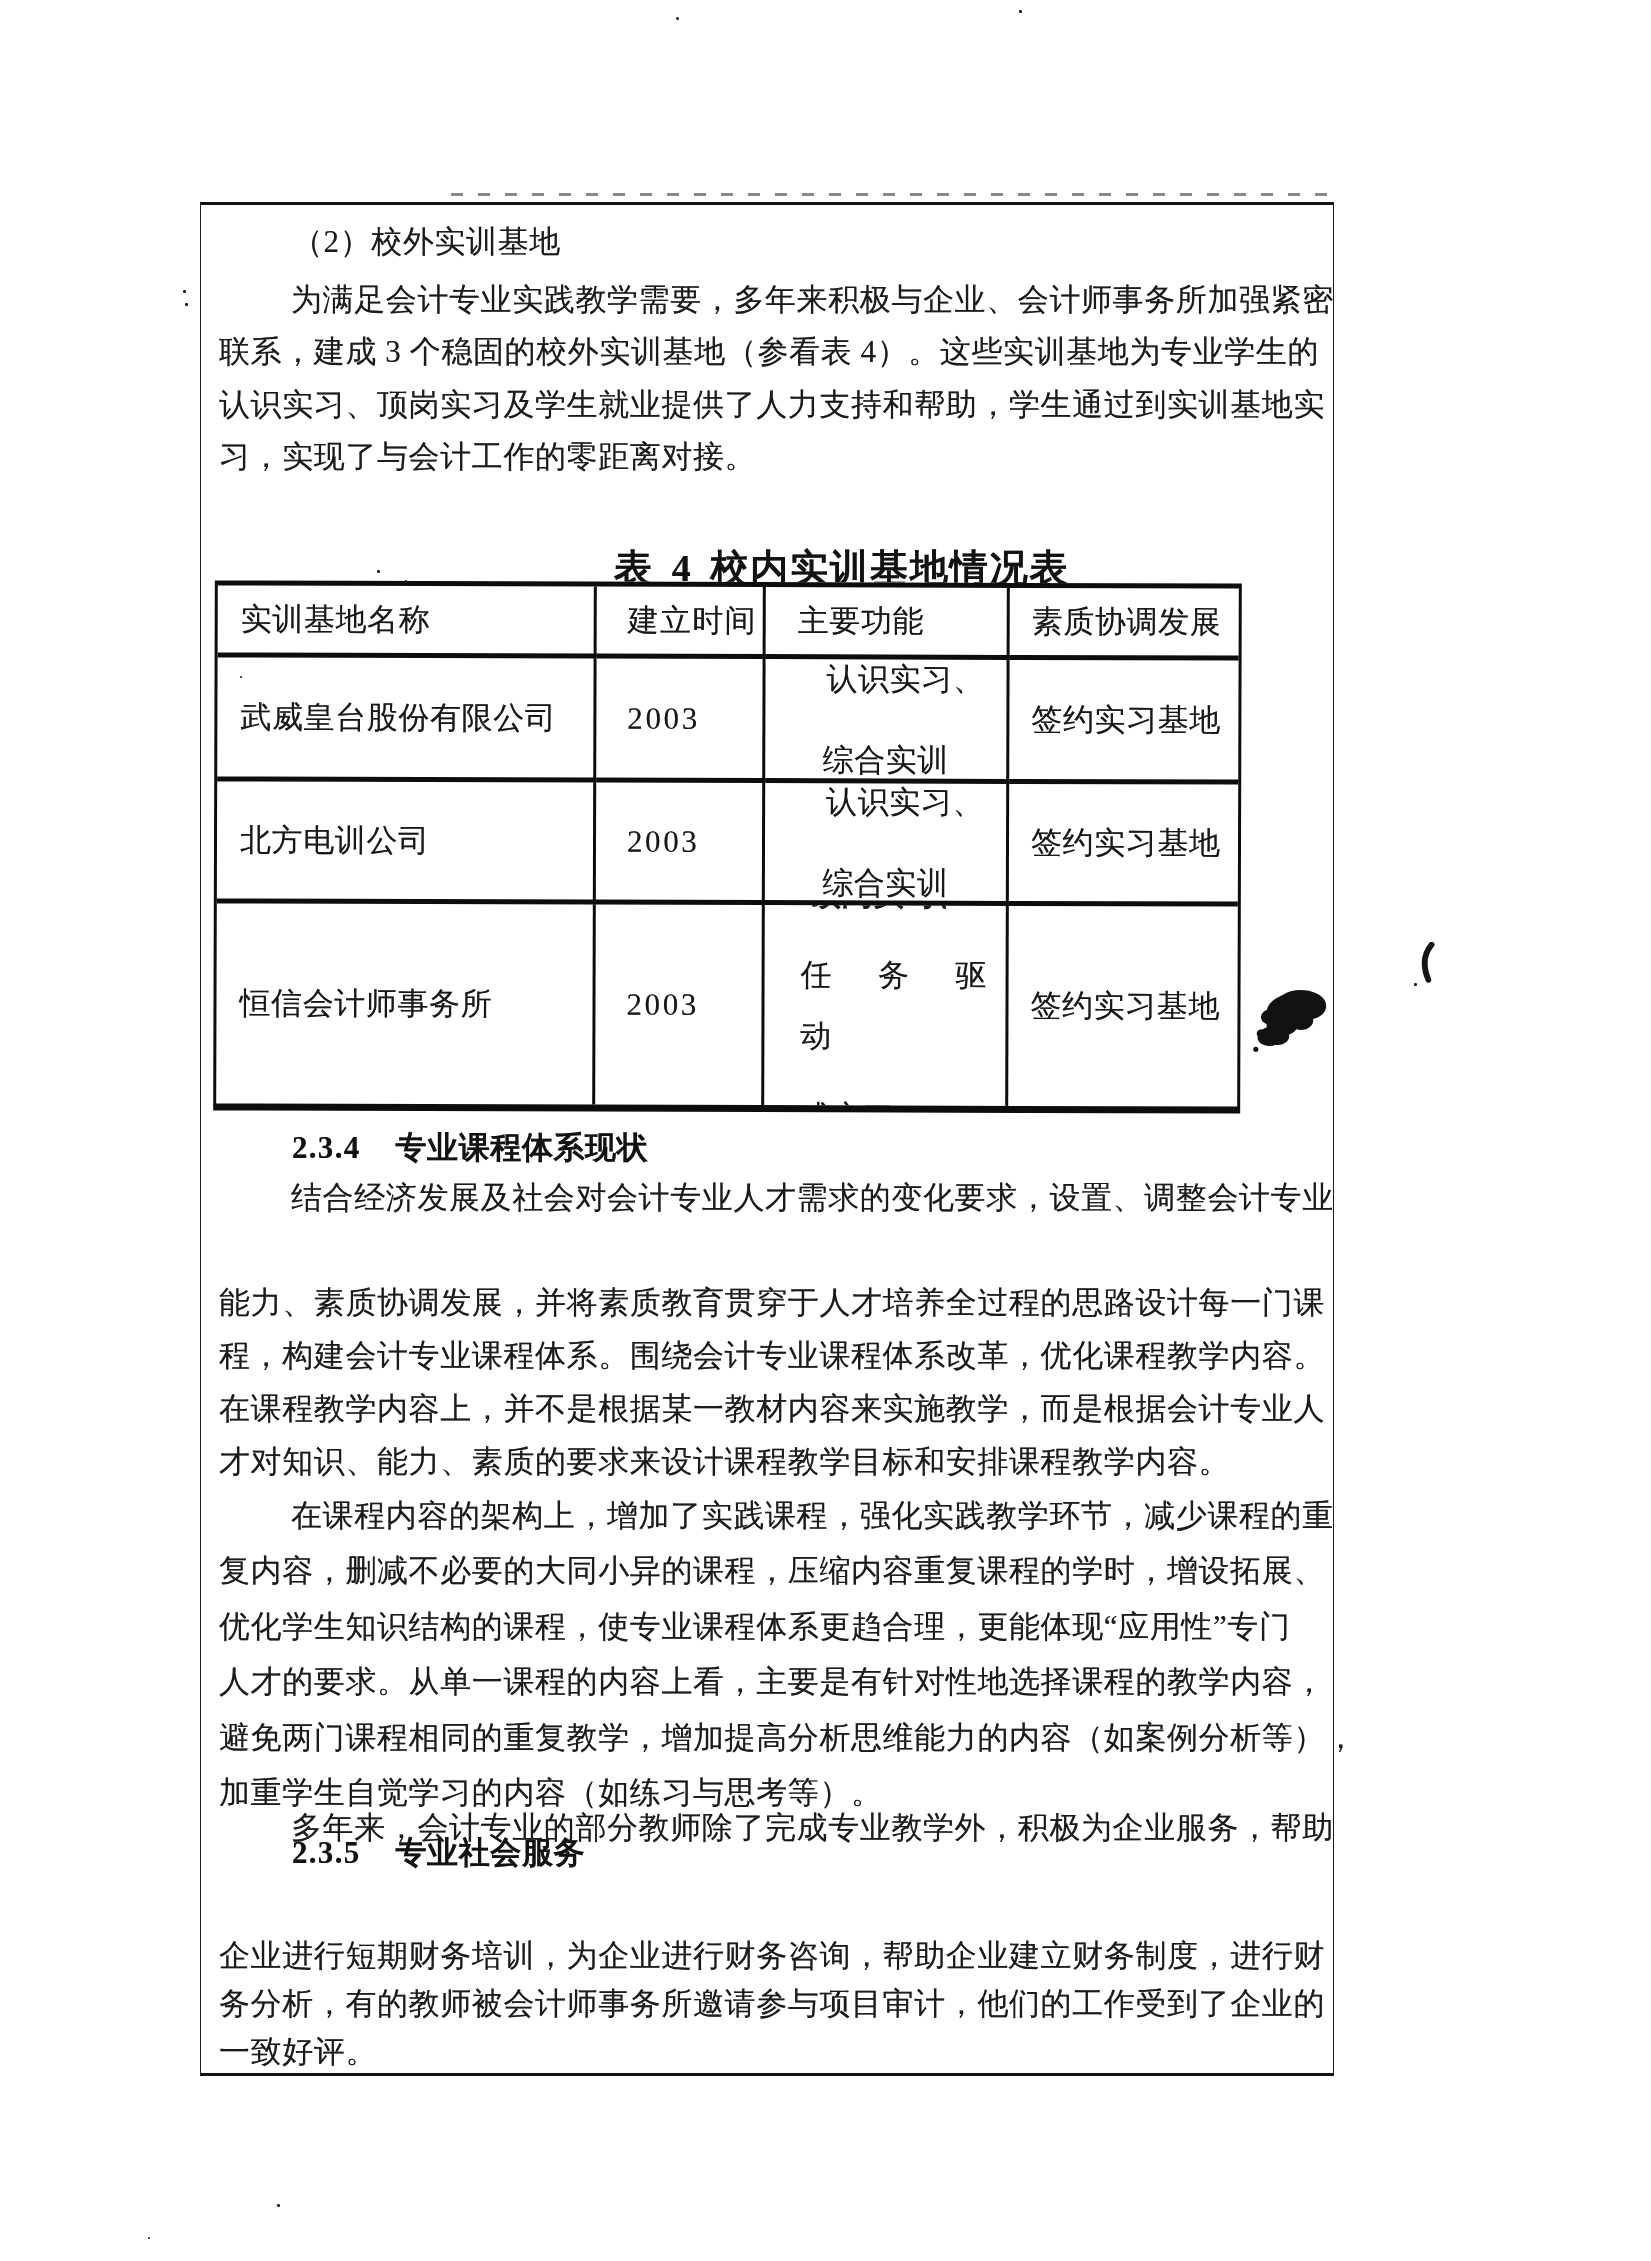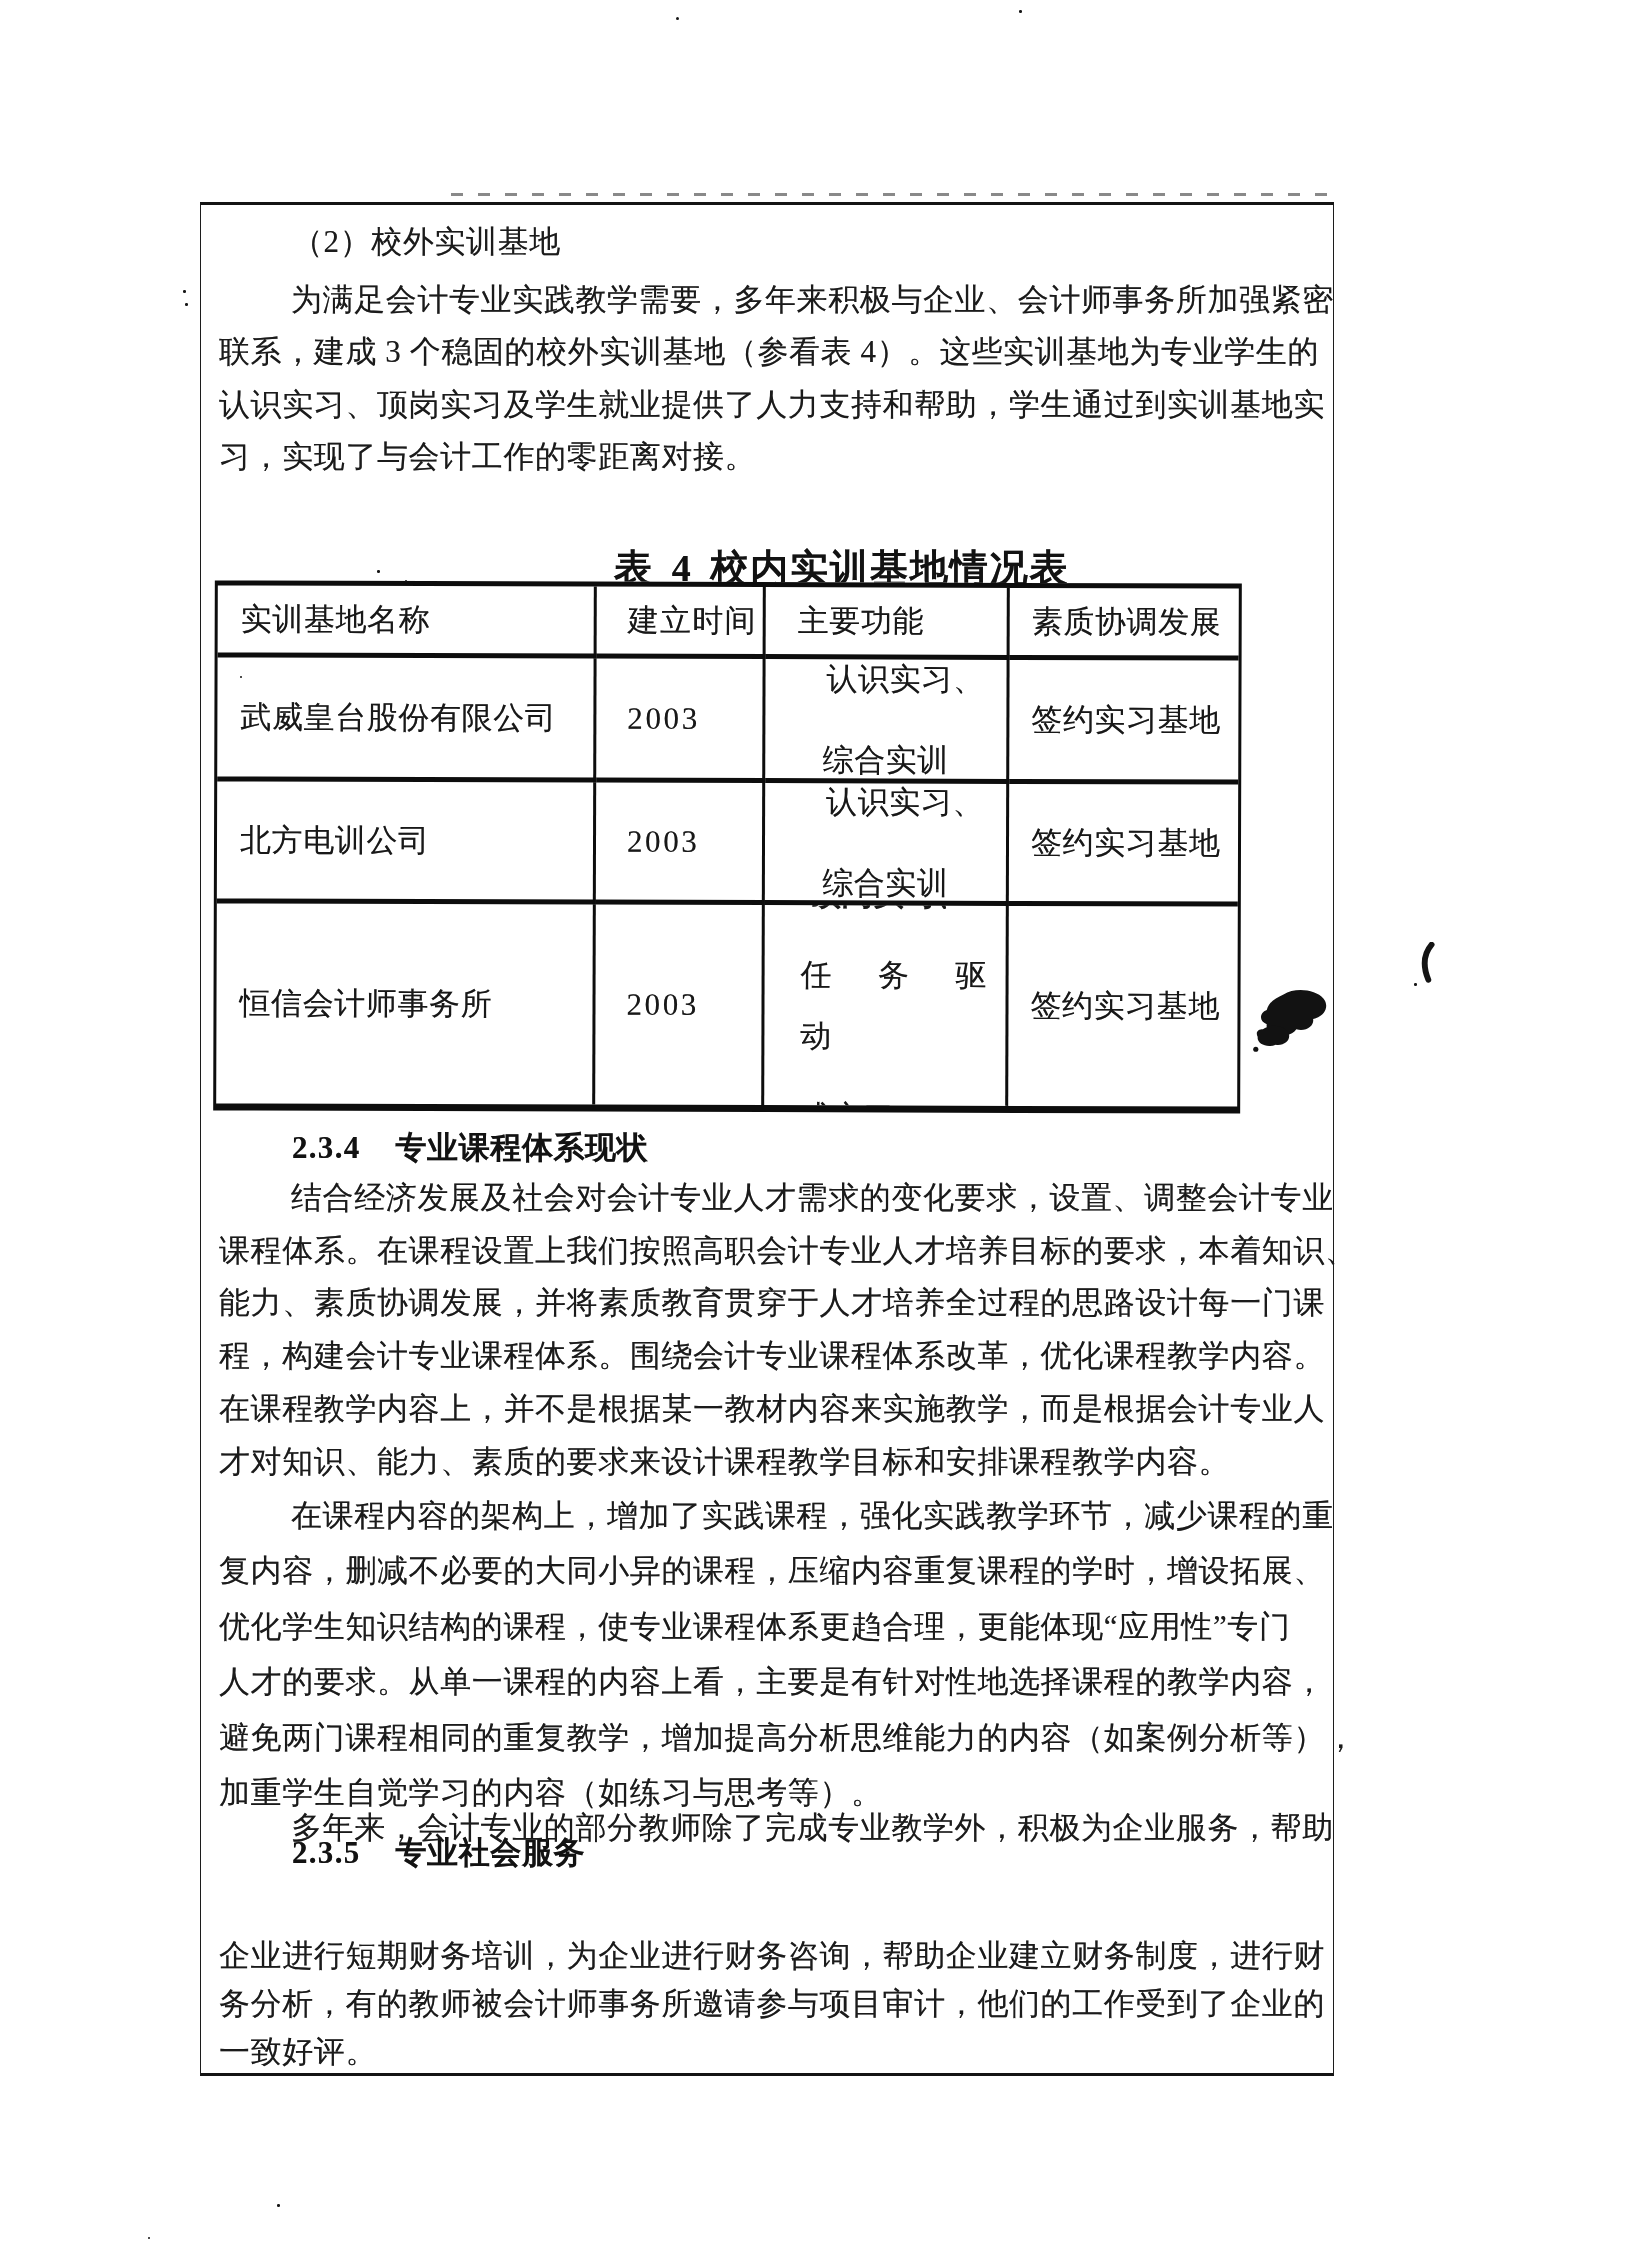--- a/index.html
+++ b/index.html
@@ -123,21 +123,20 @@
       <div>式实习</div>
     </div>
     <div class="cell c4">签约实习基地</div>
   </div>
 
   <div class="sec-head" style="top:1127px;">
     <span class="num">2.3.4</span><span>专业课程体系现状</span>
   </div>
 
   <div class="txtline indent" style="top:1179px;">结合经济发展及社会对会计专业人才需求的变化要求，设置、调整会计专业</div>
-  <div class="txtline" style="top:1232px;">课程体系。在课程设置上我们按照高职会计专业人才培养目标的要求，本着知识、</div>
   <div class="txtline" style="top:1284px;">能力、素质协调发展，并将素质教育贯穿于人才培养全过程的思路设计每一门课</div>
   <div class="txtline" style="top:1337px;">程，构建会计专业课程体系。围绕会计专业课程体系改革，优化课程教学内容。</div>
   <div class="txtline" style="top:1390px;">在课程教学内容上，并不是根据某一教材内容来实施教学，而是根据会计专业人</div>
   <div class="txtline" style="top:1443px;">才对知识、能力、素质的要求来设计课程教学目标和安排课程教学内容。</div>
 
   <div class="txtline indent" style="top:1497px;">在课程内容的架构上，增加了实践课程，强化实践教学环节，减少课程的重</div>
   <div class="txtline" style="top:1552px;">复内容，删减不必要的大同小异的课程，压缩内容重复课程的学时，增设拓展、</div>
   <div class="txtline" style="top:1608px;">优化学生知识结构的课程，使专业课程体系更趋合理，更能体现“应用性”专门</div>
   <div class="txtline" style="top:1663px;">人才的要求。从单一课程的内容上看，主要是有针对性地选择课程的教学内容，</div>
   <div class="txtline" style="top:1719px;">避免两门课程相同的重复教学，增加提高分析思维能力的内容（如案例分析等），</div>

